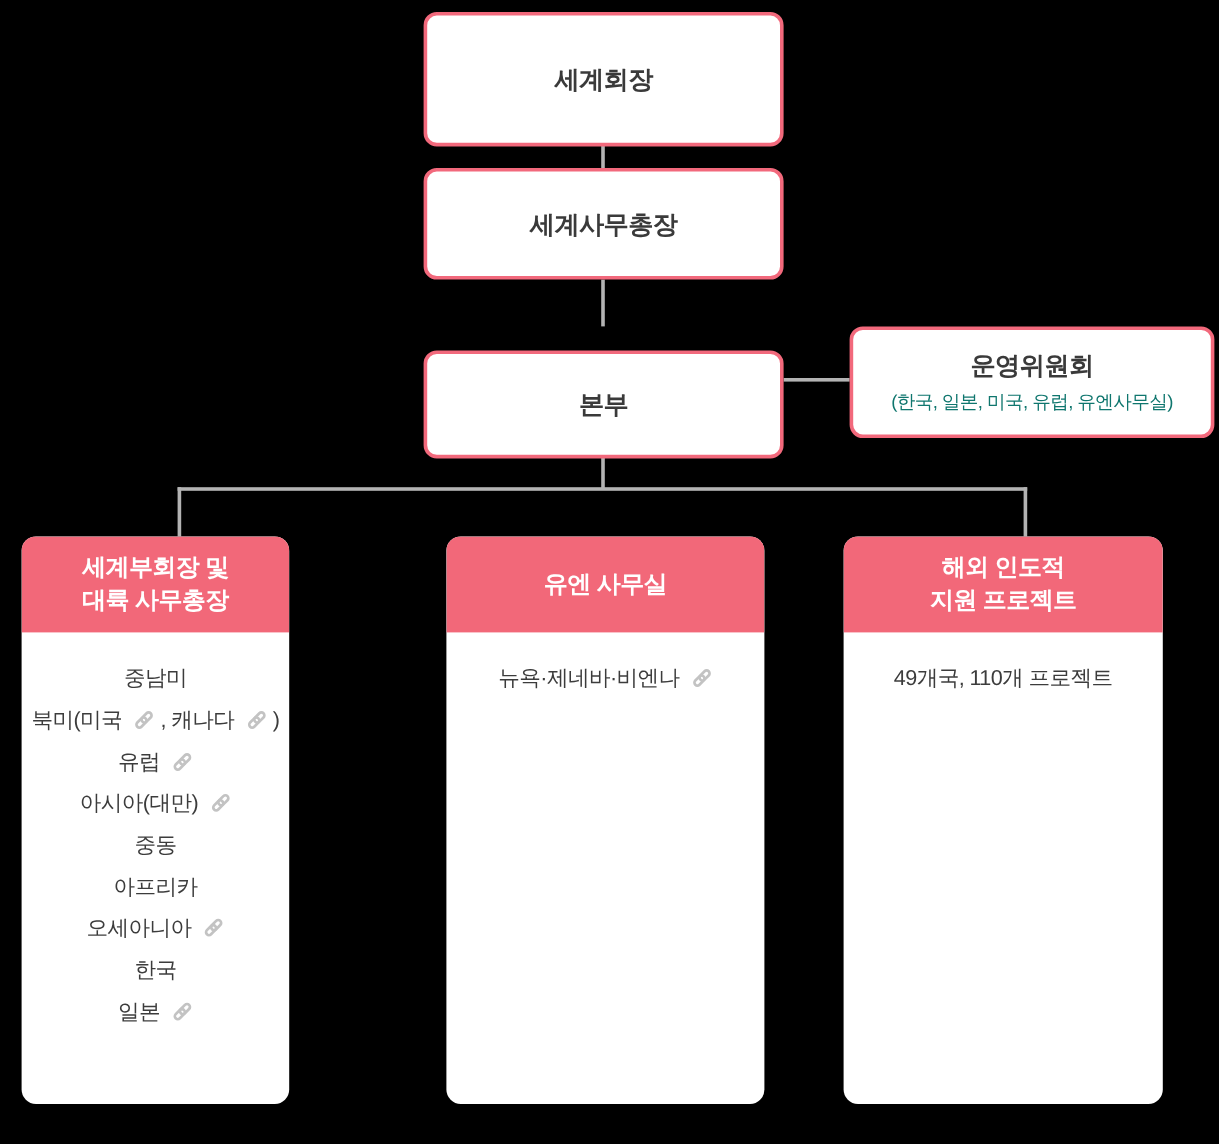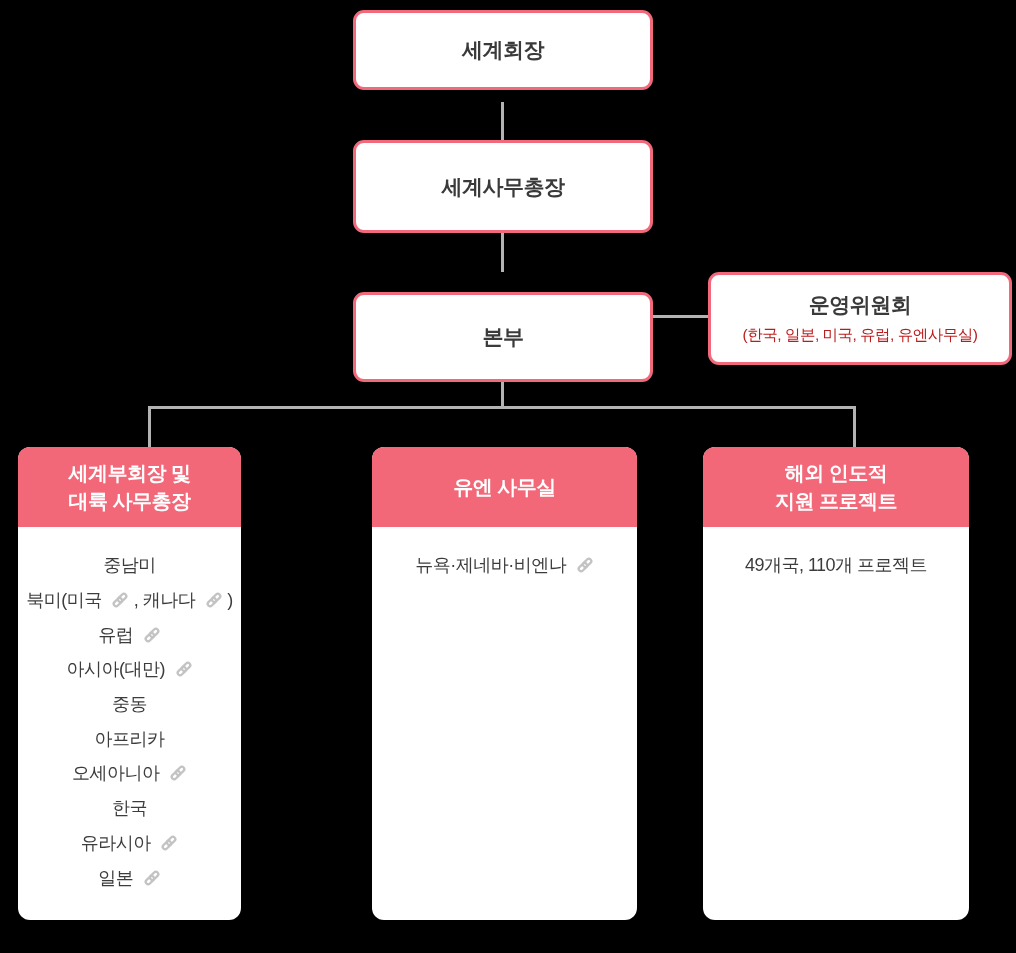--- a/index.html
+++ b/index.html
@@ -18,21 +18,21 @@
     border-radius:11px;
     display:flex;flex-direction:column;
     align-items:center;justify-content:center;
     box-sizing:border-box;
     text-align:center;
   }
   .node .title{
     font-size:21px;font-weight:bold;color:#3a3a3a;letter-spacing:-0.5px;
   }
   .node .subtitle{
-    font-size:15.5px;color:#b91c1c;margin-top:6px;letter-spacing:-0.5px;
+    font-size:15.5px;color:#0f766e;margin-top:6px;letter-spacing:-0.5px;
   }
   
   .line{position:absolute;background:#b3b3b3;}
   
   .card{
     position:absolute;
     top:447px;height:473px;
     background:#fff;border-radius:12px;
     overflow:hidden;box-sizing:border-box;
   }
@@ -63,21 +63,21 @@
 <div class="canvas">
 
   <div class="line" style="left:501px;top:102px;width:3px;height:38px;"></div>
   <div class="line" style="left:501px;top:233px;width:3px;height:39px;"></div>
   <div class="line" style="left:653px;top:315px;width:55px;height:3px;"></div>
   <div class="line" style="left:501px;top:362px;width:3px;height:45px;"></div>
   <div class="line" style="left:148px;top:406px;width:708px;height:3px;"></div>
   <div class="line" style="left:148px;top:406px;width:3px;height:41px;"></div>
   <div class="line" style="left:853px;top:406px;width:3px;height:41px;"></div>
 
-  <div class="node" style="left:353px;top:10px;width:300px;height:80px;">
+  <div class="node" style="left:353px;top:10px;width:300px;height:112px;">
     <div class="title">세계회장</div>
   </div>
 
   <div class="node" style="left:353px;top:140px;width:300px;height:93px;">
     <div class="title">세계사무총장</div>
   </div>
 
   <div class="node" style="left:353px;top:272px;width:300px;height:90px;margin-top:20px;">
     <div class="title">본부</div>
   </div>
@@ -141,29 +141,20 @@
             <g transform="rotate(-45 12 12)" fill="none" stroke="#c3c3c3" stroke-width="3">
               <rect x="1.5" y="8.75" width="13" height="6.5" rx="3.25"></rect>
               <rect x="9.5" y="8.75" width="13" height="6.5" rx="3.25"></rect>
             </g>
           </svg>
         </div>
         <div class="row">
           <span>한국</span>
         </div>
         <div class="row">
-          <span>유라시아 </span>
-          <svg class="link-icon" width="18" height="18" viewBox="0 0 24 24">
-            <g transform="rotate(-45 12 12)" fill="none" stroke="#c3c3c3" stroke-width="3">
-              <rect x="1.5" y="8.75" width="13" height="6.5" rx="3.25"></rect>
-              <rect x="9.5" y="8.75" width="13" height="6.5" rx="3.25"></rect>
-            </g>
-          </svg>
-        </div>
-        <div class="row">
           <span>일본 </span>
           <svg class="link-icon" width="18" height="18" viewBox="0 0 24 24">
             <g transform="rotate(-45 12 12)" fill="none" stroke="#c3c3c3" stroke-width="3">
               <rect x="1.5" y="8.75" width="13" height="6.5" rx="3.25"></rect>
               <rect x="9.5" y="8.75" width="13" height="6.5" rx="3.25"></rect>
             </g>
           </svg>
         </div>
       </div>
   </div>

